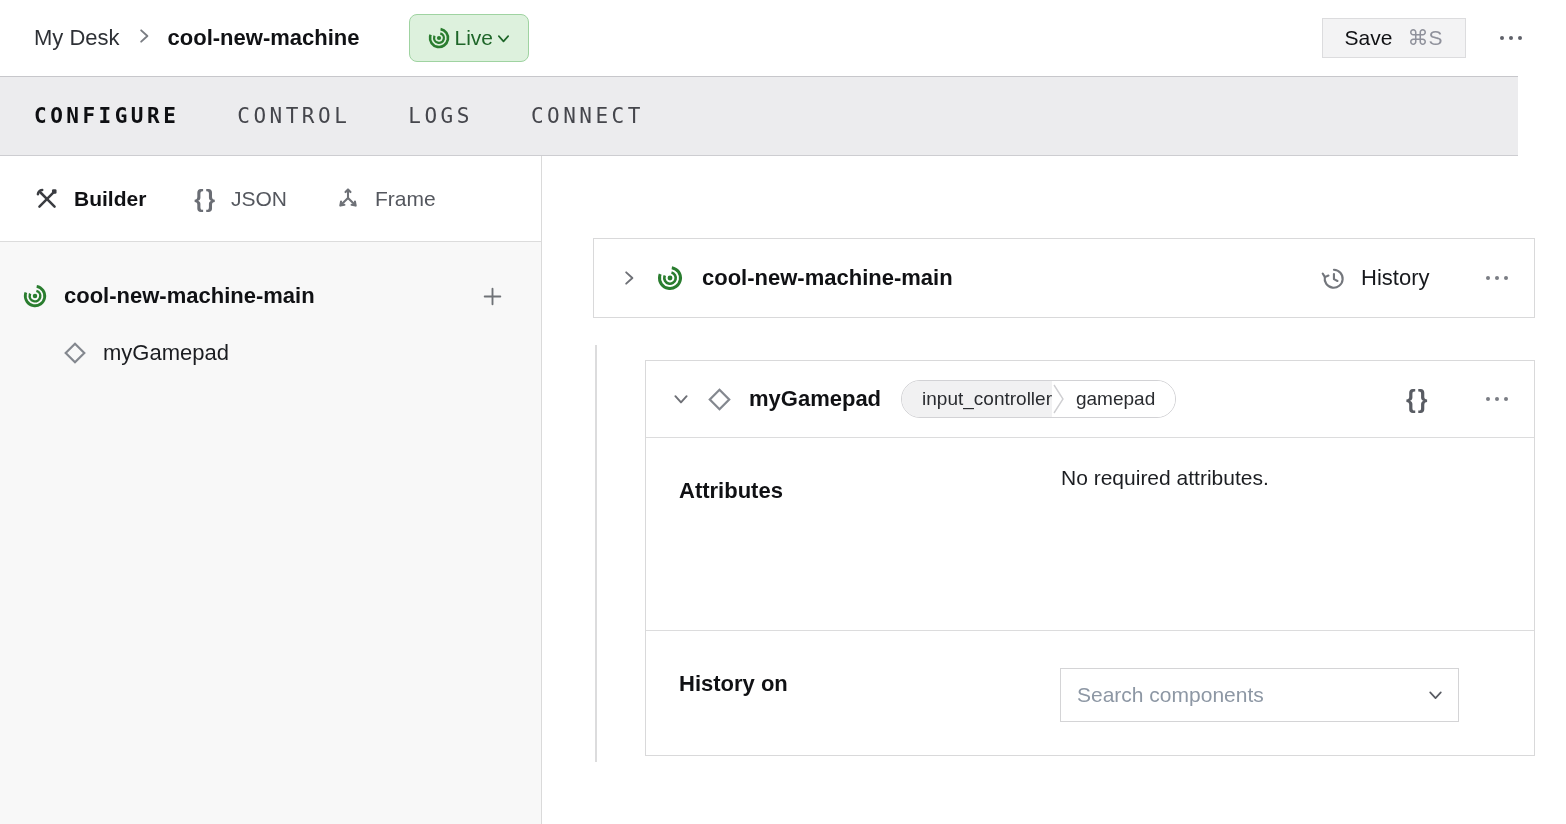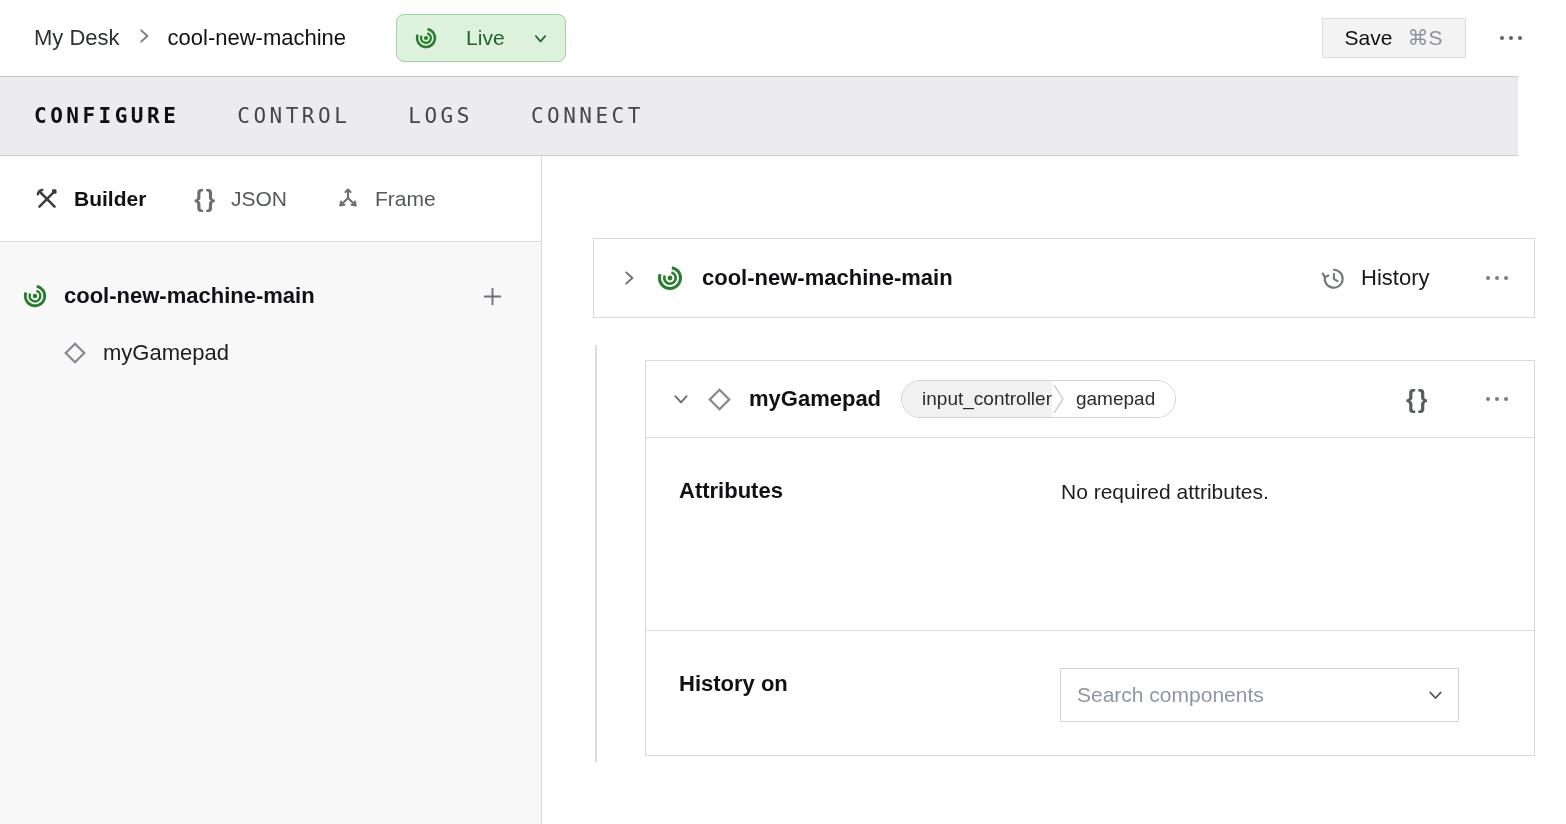--- a/index.html
+++ b/index.html
@@ -8,23 +8,23 @@
     position:relative; width:1566px; height:824px; overflow:hidden;
     background:#ffffff; font-family:"Liberation Sans", sans-serif; color:#16181c;
   }
   
   .topbar{
     position:absolute; left:0; top:0; width:1566px; height:76px;
     display:flex; align-items:center; padding:0 30px 0 34px; background:#fff;
   }
   .breadcrumb{ display:flex; align-items:center; gap:15px; font-size:22px; }
   .crumb-parent{ color:#2e3136; cursor:pointer; }
-  .crumb-current{ font-weight:400; color:#101114; }
+  .crumb-current{ font-weight:700; color:#101114; }
   .live-badge{
-    margin-left:50px; display:flex; align-items:center; gap:28px;
+    margin-left:50px; display:flex; align-items:center; gap:3px;
     height:48px; padding:0 17px; border-radius:8px;
     background:#ddf1dd; border:1px solid #9fd3a1; color:#1e6629; font-size:21px;
     cursor:pointer;
   }
   .topbar-spacer{ flex:1; }
   .save-btn{
     display:flex; align-items:center; gap:15px; height:40px; padding:0 22px;
     background:#f3f3f4; border:1px solid #dcdcde; font-size:21px; color:#101114;
     cursor:pointer; font-family:inherit;
   }
@@ -105,21 +105,21 @@
   .pill-sep{ width:16px; background:#fff; display:flex; align-items:center; }
   .pill-model{ background:#fff; display:flex; align-items:center; padding:0 20px 0 8px; }
   .comp-json-toggle{
     margin-left:auto; font-size:25px; font-weight:600; color:#595c63;
     letter-spacing:2px; cursor:pointer;
   }
   .comp-header .kebab{ margin-left:40px; }
 
   .comp-section-attrs{ position:relative; height:193px; border-bottom:1px solid #dcdcdd; }
   .section-label{ position:absolute; left:33px; top:40px; font-size:22px; font-weight:700; color:#101114; }
-  .attrs-empty{ position:absolute; left:415px; top:42px; font-size:21px; color:#1c1e22; }
+  .attrs-empty{ position:absolute; left:415px; top:28px; font-size:21px; color:#1c1e22; }
   .show-more-btn{
     position:absolute; left:415px; top:102px; width:211px; height:54px;
     background:#f3f3f4; border:1px solid #d9d9db;
     display:flex; align-items:center; justify-content:center; gap:17px;
     font-size:21px; color:#17191d; cursor:pointer; font-family:inherit;
   }
   .comp-section-depends{ position:relative; height:124px; }
   .depends-input-wrap{ position:absolute; left:414px; top:37px; width:399px; height:54px; }
   .depends-input{
     width:100%; height:100%; border:1px solid #d4d4d6; background:#fff;

